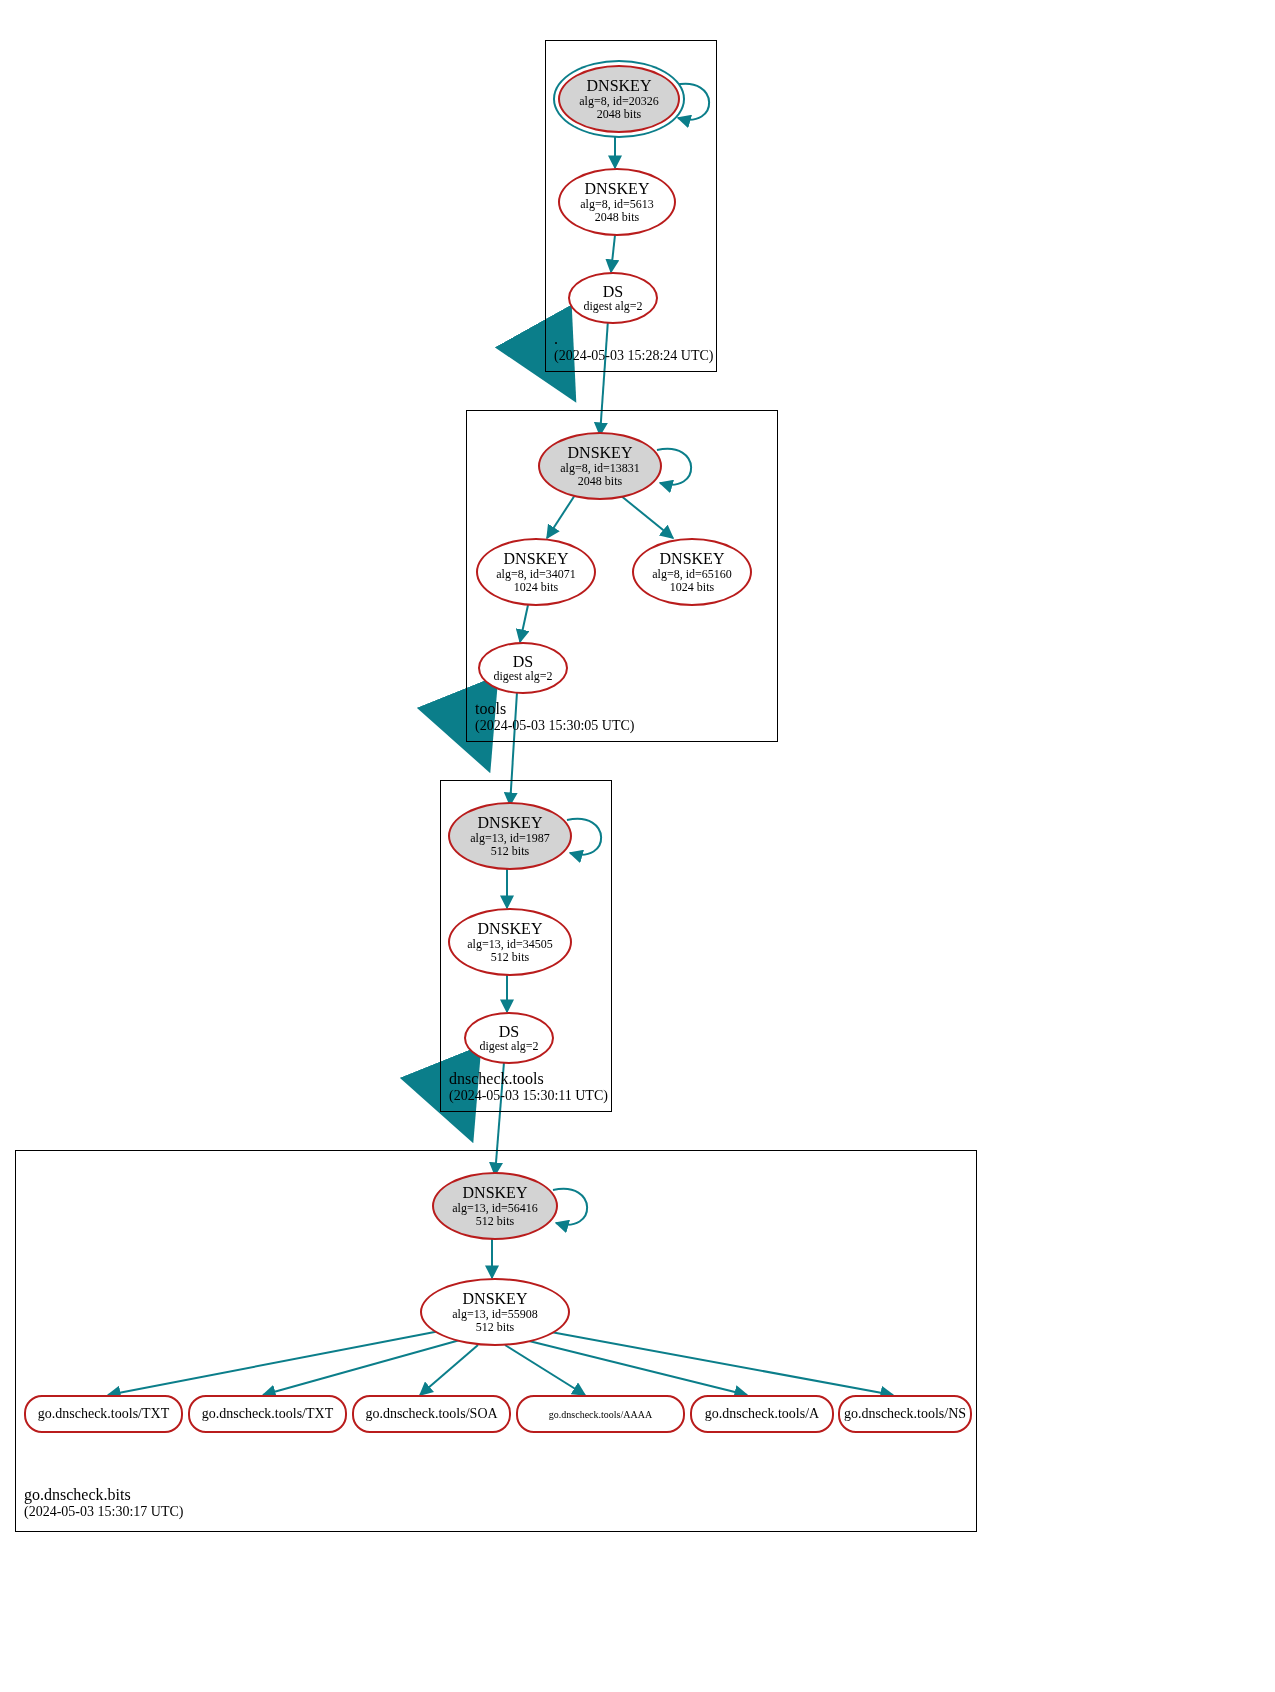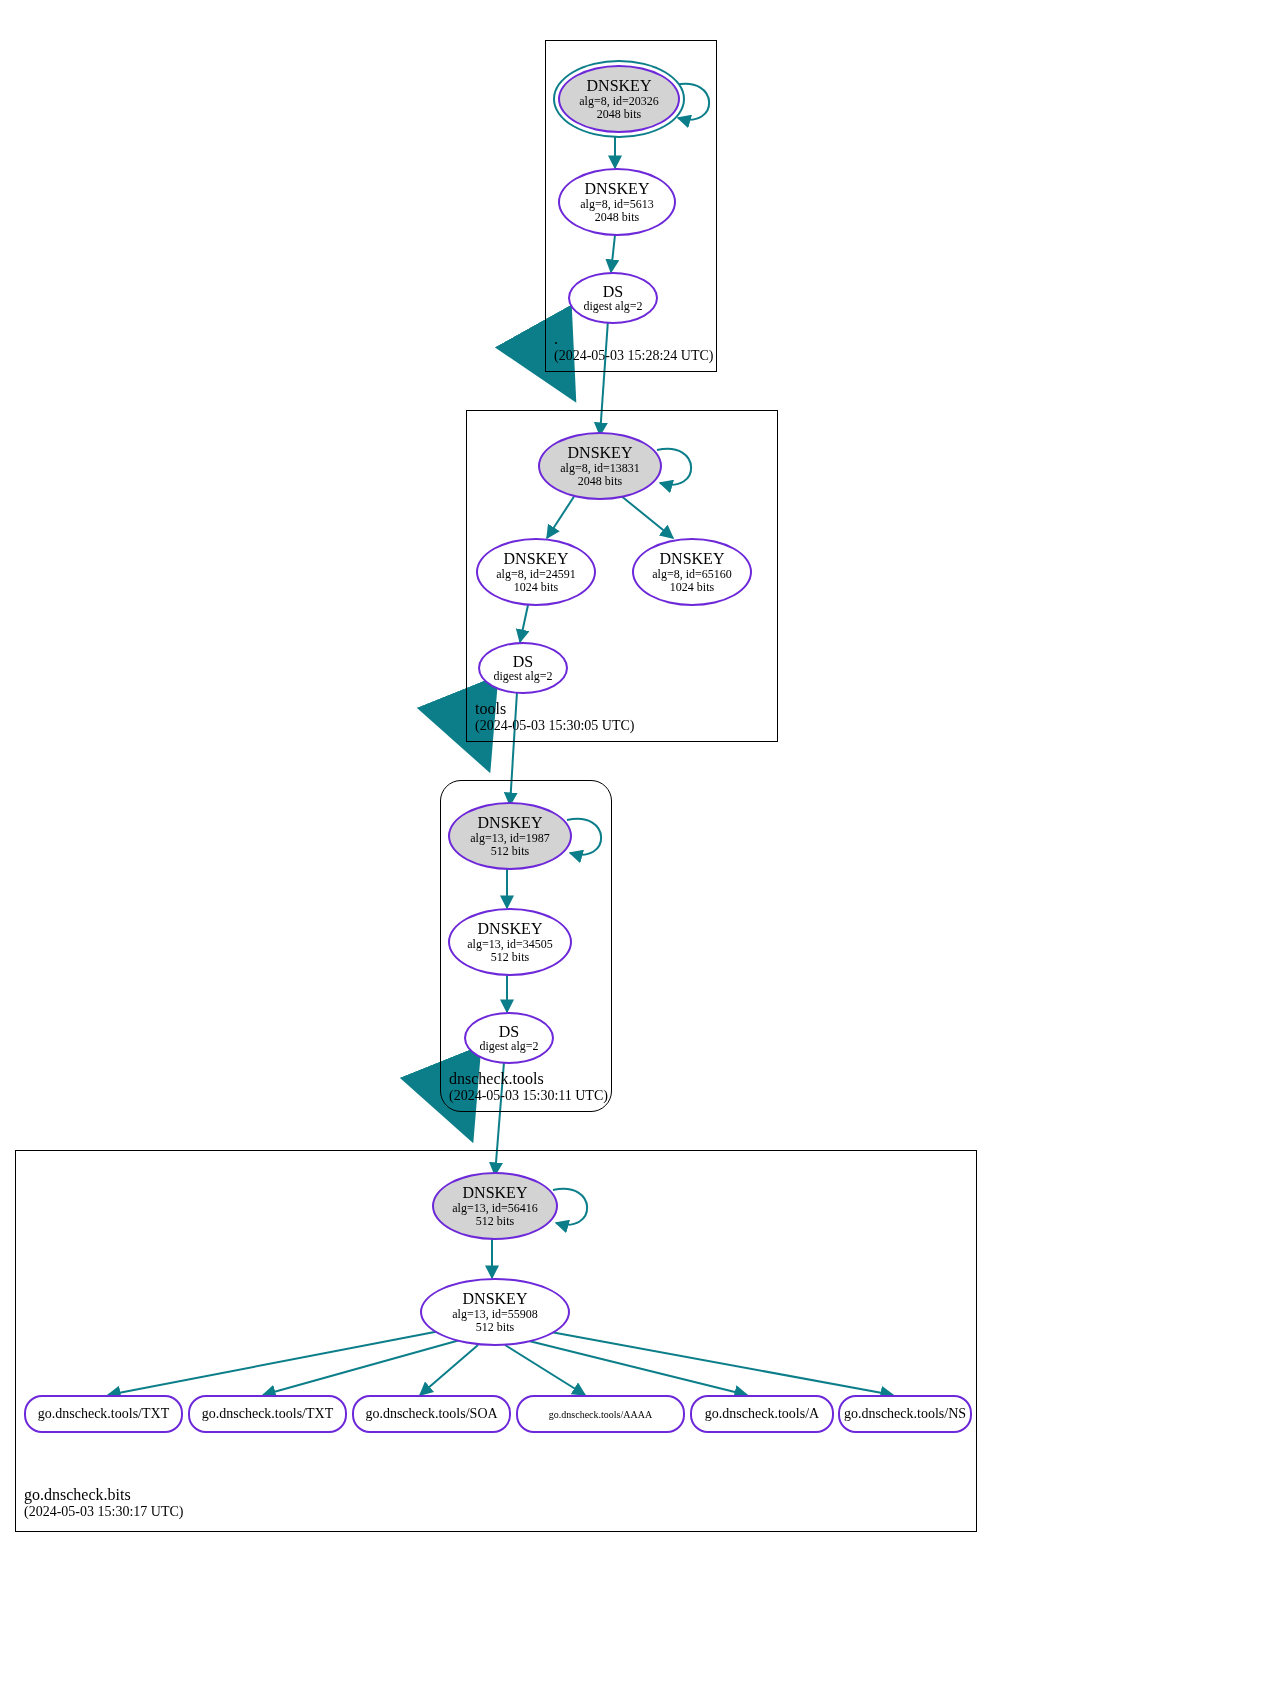--- a/index.html
+++ b/index.html
@@ -19,21 +19,21 @@
   .zone-label {
     position: absolute;
     left: 8px;
     font-size: 16px;
     line-height: 1.2;
   }
   .zone-label .name { display: block; }
   .zone-label .ts { display: block; font-size: 14px; }
   .node {
     position: absolute;
-    border: 2px solid #6d28d9;
+    border: 2px solid #b91c1c;
     text-align: center;
     display: flex;
     flex-direction: column;
     justify-content: center;
     align-items: center;
     background: #fff;
   }
   .node.ksk {
     background: #d3d3d3;
   }
@@ -140,34 +140,34 @@
     <span class="ts">(2024-05-03 15:30:05 UTC)</span>
   </div>
 </div>
 <div class="node ellipse ksk" style="left:538px; top:432px; width:120px; height:64px;">
   <div class="title">DNSKEY</div>
   <div class="detail">alg=8, id=13831</div>
   <div class="detail">2048 bits</div>
 </div>
 <div class="node ellipse" style="left:476px; top:538px; width:116px; height:64px;">
   <div class="title">DNSKEY</div>
-  <div class="detail">alg=8, id=24591</div>
+  <div class="detail">alg=8, id=34071</div>
   <div class="detail">1024 bits</div>
 </div>
 <div class="node ellipse" style="left:632px; top:538px; width:116px; height:64px;">
   <div class="title">DNSKEY</div>
   <div class="detail">alg=8, id=65160</div>
   <div class="detail">1024 bits</div>
 </div>
 <div class="node ellipse" style="left:478px; top:642px; width:86px; height:48px;">
   <div class="title">DS</div>
   <div class="detail">digest alg=2</div>
 </div>
 
-<div class="zone-box" style="left:440px; top:780px; width:170px; height:330px;border-radius:21px;">
+<div class="zone-box" style="left:440px; top:780px; width:170px; height:330px;">
   <div class="zone-label" style="bottom:6px;">
     <span class="name">dnscheck.tools</span>
     <span class="ts">(2024-05-03 15:30:11 UTC)</span>
   </div>
 </div>
 <div class="node ellipse ksk" style="left:448px; top:802px; width:120px; height:64px;">
   <div class="title">DNSKEY</div>
   <div class="detail">alg=13, id=1987</div>
   <div class="detail">512 bits</div>
 </div>

